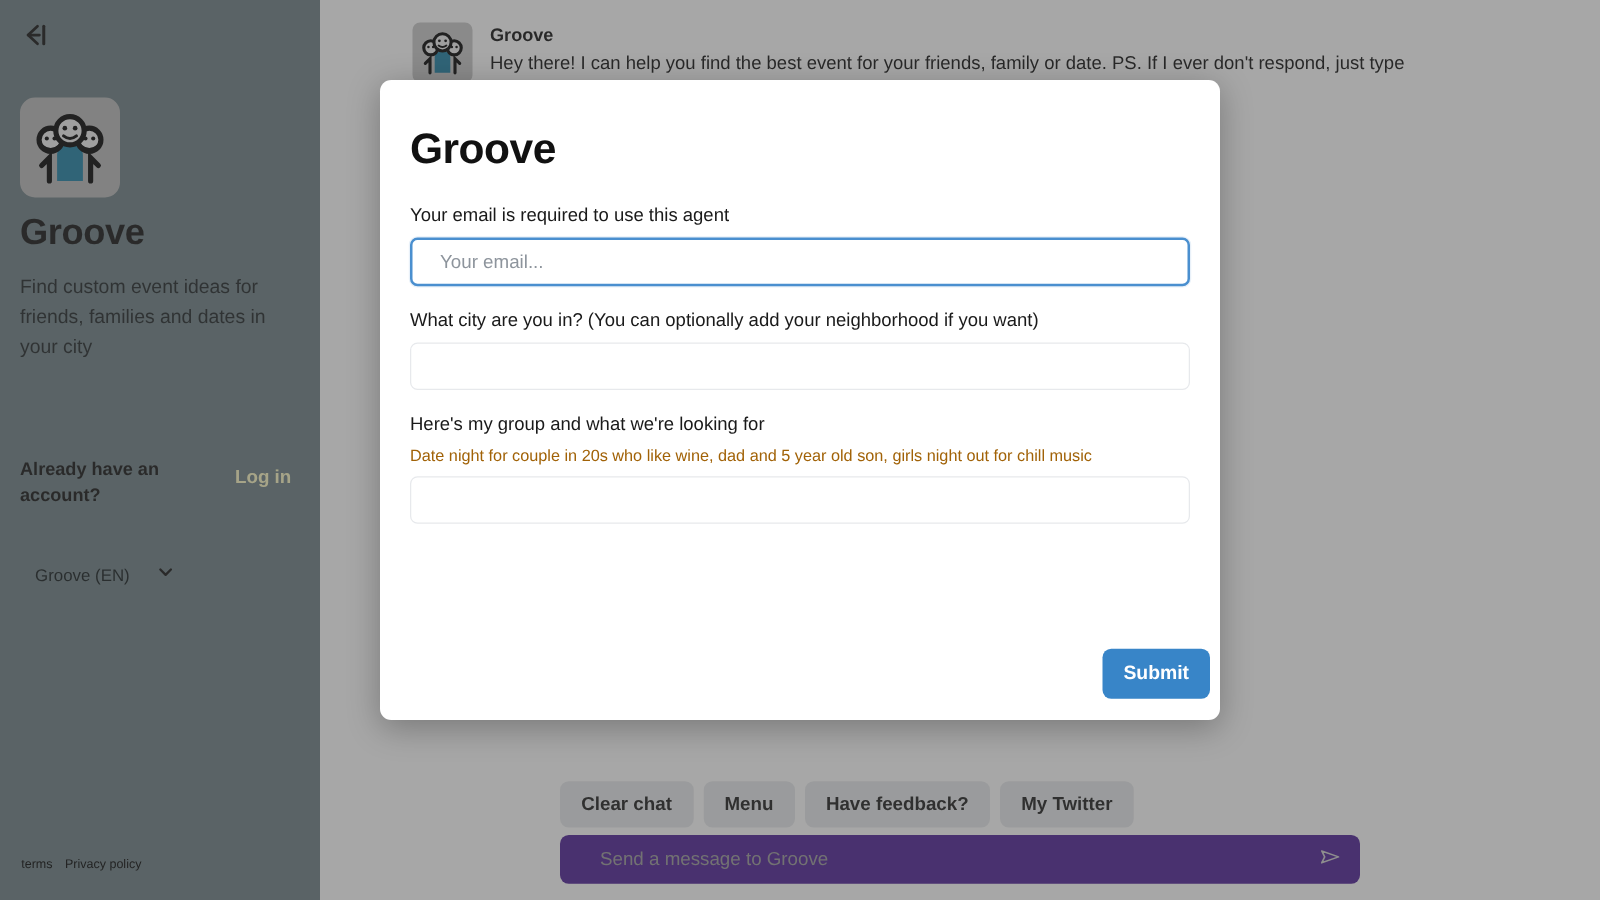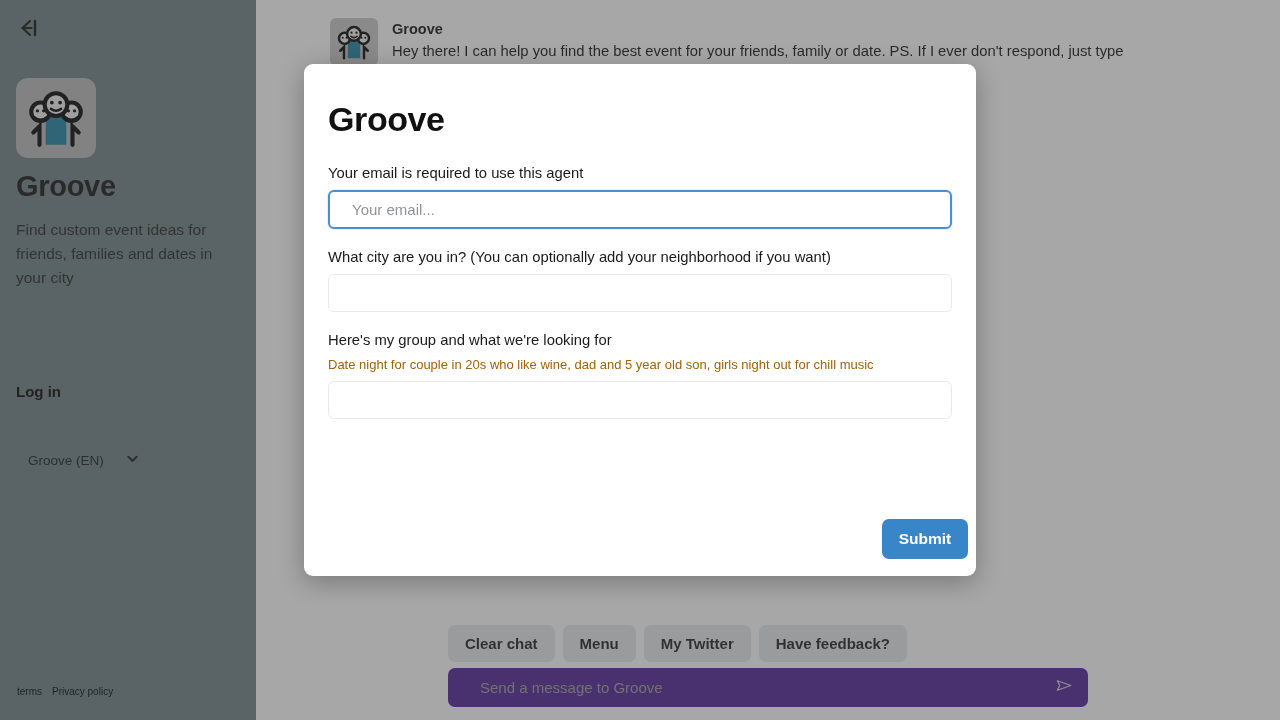--- a/index.html
+++ b/index.html
@@ -48,22 +48,22 @@
   #account-row {
     position: absolute; left: 16px; top: 366px;
     width: 226px;
     display: flex; align-items: flex-start; justify-content: space-between;
   }
   #account-question {
     width: 120px;
     font-size: 14.5px; font-weight: bold; line-height: 21px; color: #111111;
   }
   #login-link {
-    font-size: 15px; font-weight: bold; color: #000000;
-    cursor: pointer; margin-top: 17px; margin-right: 9px;
+    font-size: 15px; font-weight: bold; color: #fef9c3;
+    cursor: pointer; margin-top: 7px; margin-right: 9px;
   }
 
   #lang-select-wrap {
     position: absolute; left: 28px; top: 447px;
     width: 112px; height: 26px;
     display: flex; align-items: center; justify-content: space-between;
     cursor: pointer;
   }
   #lang-select-label { font-size: 13.5px; color: #10181a; }
   #lang-chevron { display: block; }
@@ -212,22 +212,22 @@
     </div>
     <div id="chat-body">
       <div id="chat-sender">Groove</div>
       <div id="chat-text">Hey there! I can help you find the best event for your friends, family or date. PS. If I ever don't respond, just type</div>
     </div>
   </div>
 
   <div id="quick-actions">
     <button class="quick-btn">Clear chat</button>
     <button class="quick-btn">Menu</button>
+    <button class="quick-btn">Have feedback?</button>
     <button class="quick-btn">My Twitter</button>
-    <button class="quick-btn">Have feedback?</button>
   </div>
 
   <div id="composer">
     <div id="composer-placeholder">Send a message to Groove</div>
     <span id="send-icon">
       <svg width="19" height="19" viewBox="0 0 24 24" aria-hidden="true">
         <path d="M3 6 L20 12 L3 18 L6 12 Z" fill="none" stroke="#cfcfcf" stroke-width="1.6" stroke-linejoin="round"></path>
       </svg>
     </span>
   </div>
@@ -262,20 +262,21 @@
       <path d="M27 23 q5 4 10 0" stroke="#000" stroke-width="2.4" fill="none" stroke-linecap="round"></path>
       <path d="M11 31 q6 5 12 0" stroke="#000" stroke-width="2" fill="none" stroke-linecap="round"></path>
       <path d="M41 31 q6 5 12 0" stroke="#000" stroke-width="2" fill="none" stroke-linecap="round"></path>
     </svg>
   </div>
 
   <div id="sidebar-title">Groove</div>
   <div id="sidebar-desc">Find custom event ideas for friends, families and dates in your city</div>
 
   <div id="account-row">
+    <div id="account-question">Already have an account?</div>
     <div id="login-link">Log in</div>
   </div>
 
   <div id="lang-select-wrap">
     <span id="lang-select-label">Groove (EN)</span>
     <span id="lang-chevron">
       <svg width="15" height="15" viewBox="0 0 16 16" aria-hidden="true">
         <path d="M3.5 6 L8 10.5 L12.5 6" fill="none" stroke="#111" stroke-width="2" stroke-linecap="round" stroke-linejoin="round"></path>
       </svg>
     </span>

